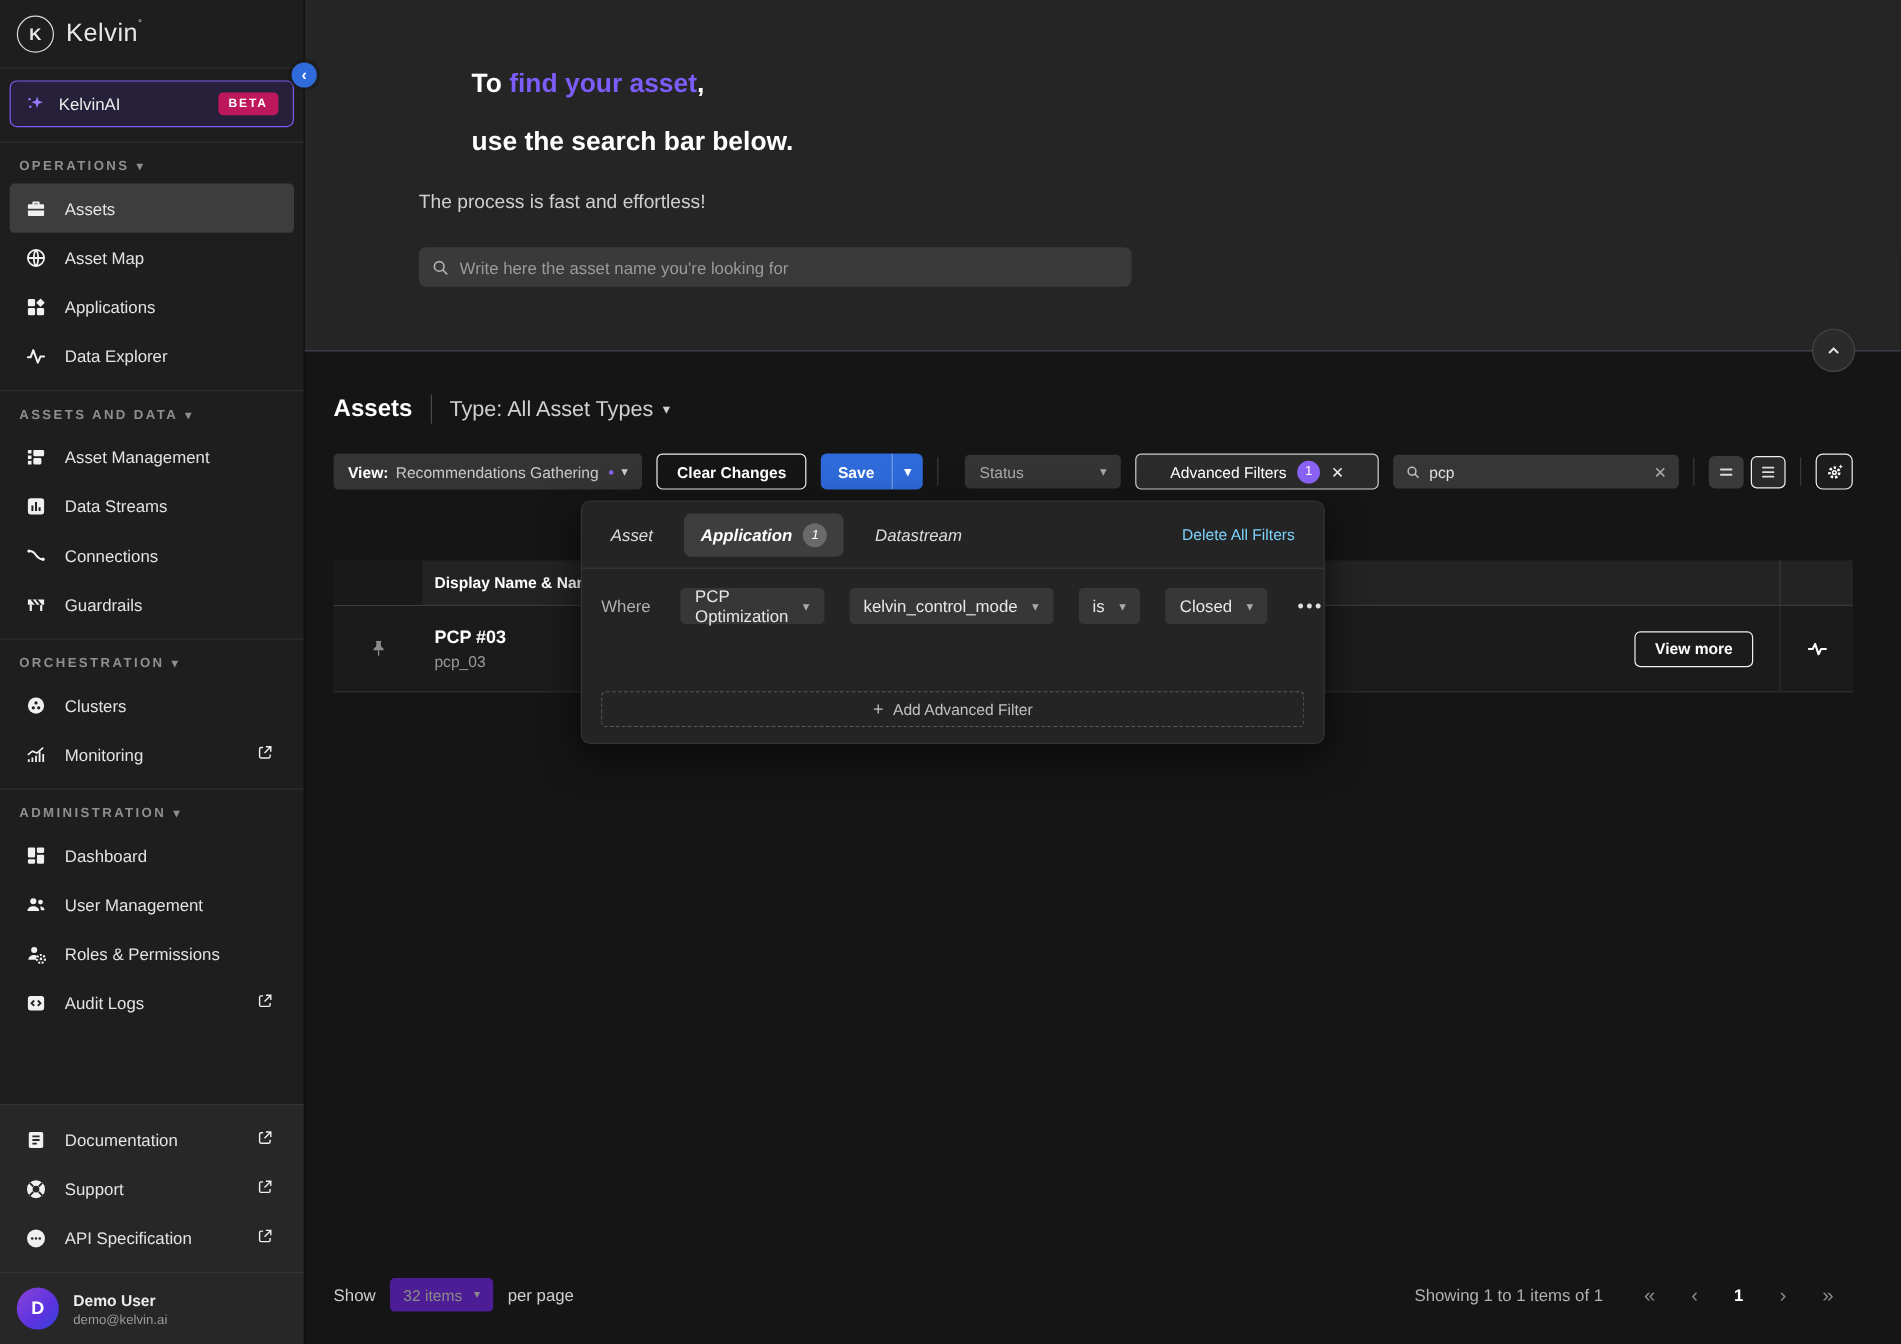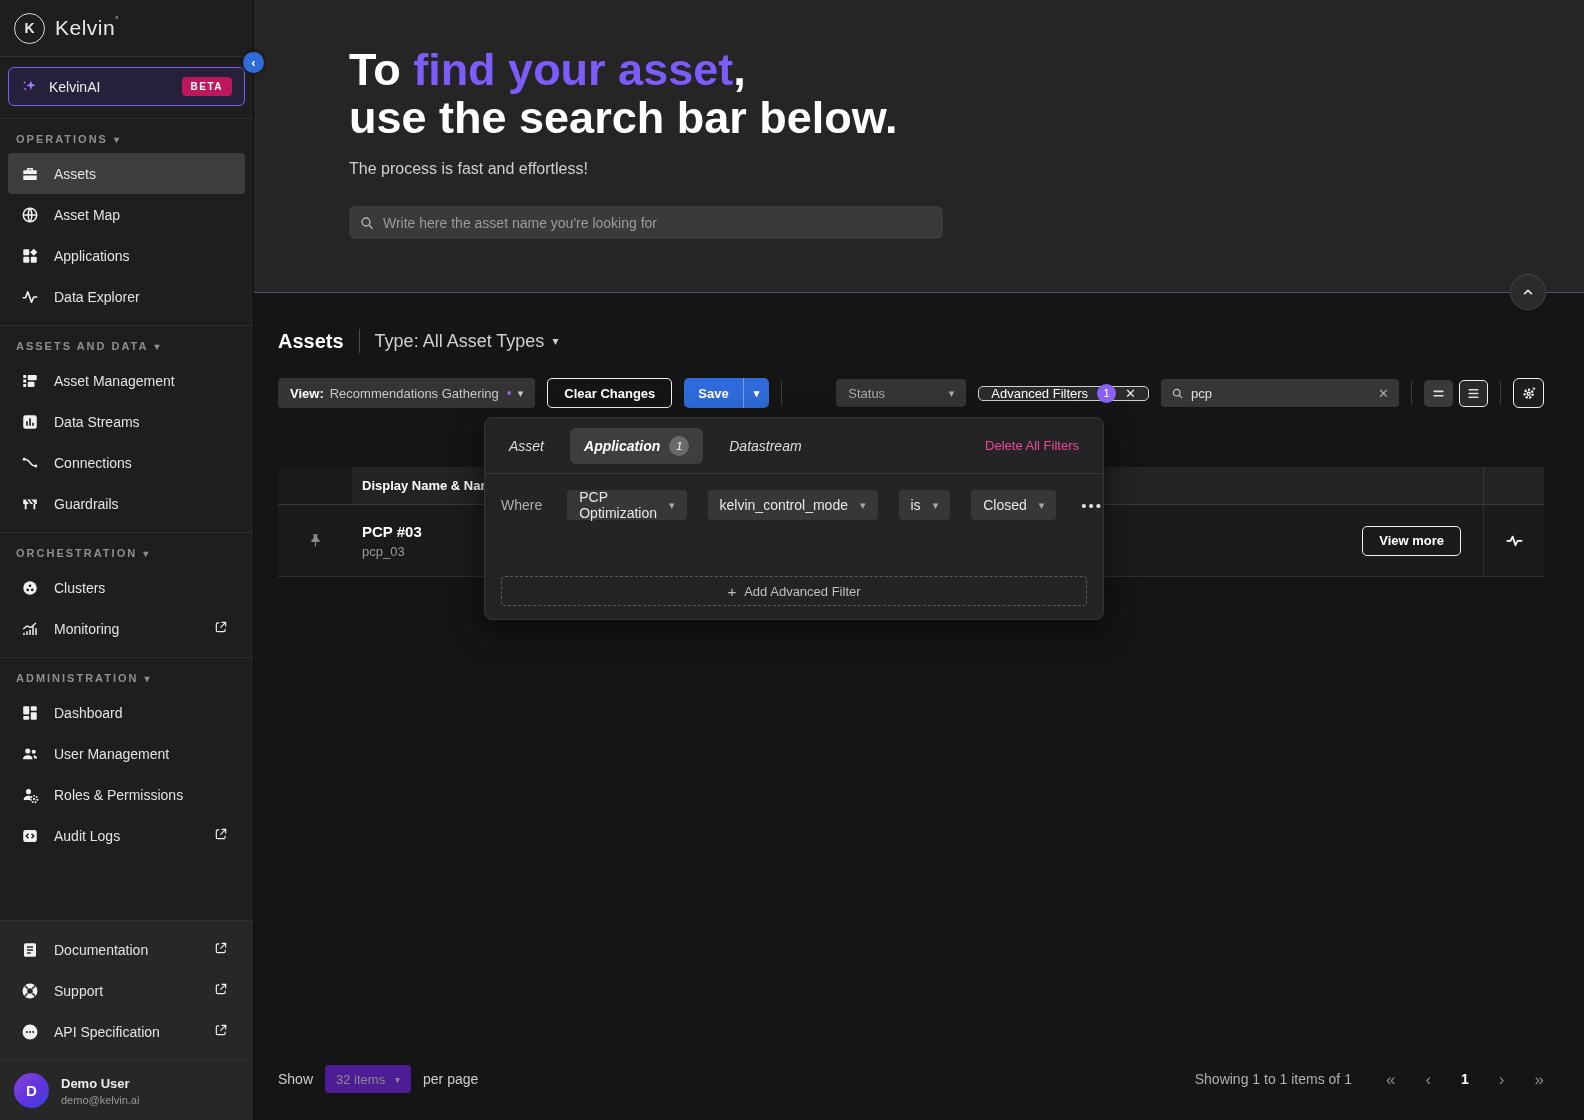--- a/index.html
+++ b/index.html
@@ -43,21 +43,21 @@
   .user-email { color:#9a9a9a; font-size:11px; margin-top:3px; }
   .collapse-btn { position:absolute; left:243px; top:52px; width:21px; height:21px; z-index:40;
     border-radius:50%; background:#2f6bdb; color:#fff; display:flex; align-items:center;
     justify-content:center; font-size:13px; font-weight:bold; cursor:pointer;
     box-shadow:0 0 0 3px rgba(20,20,20,.35); }
 
   
   .main { position:relative; flex:1; height:100%; }
   .hero { position:absolute; top:0; left:0; right:0; height:292px; background:#252525;
     padding:46px 0 0 95px; }
-  .hero h1 { color:#fff; font-size:45px; font-weight:bold; line-height:48px; }
+  .hero h1 { color:#fff; font-size:22px; font-weight:bold; line-height:48px;margin-left:44px; }
   .hero .hl { color:#7c5cfa; }
   .hero-sub { color:#cfcfcf; font-size:16px; margin-top:18px; }
   .hero-search { margin-top:28px; width:594px; height:33px; background:#3a3a3a; border-radius:6px;
     display:flex; align-items:center; padding:0 10px; gap:8px; }
   .hero-search .icon { color:#b5b5b5; width:16px; height:16px; }
   .hero-search input { flex:1; background:transparent; border:none; outline:none;
     color:#e8e8e8; font-size:14px; font-family:inherit; }
   .hero-search input::placeholder { color:#9b9b9b; }
   .section-divider { position:absolute; top:292px; left:0; right:0; height:1px; background:#53516b; }
   .scroll-top { position:absolute; top:274px; right:38px; width:36px; height:36px; z-index:20;
@@ -83,22 +83,22 @@
   .btn-save { height:30px; border-radius:5px; background:#2e6ad9; color:#fff; font-size:13px;
     font-weight:bold; display:flex; align-items:center; cursor:pointer; overflow:hidden; }
   .btn-save .lbl { padding:0 14px; }
   .btn-save .sep { width:1px; height:30px; background:rgba(255,255,255,.35); }
   .btn-save .caret { padding:0 10px; font-size:11px; }
   .tb-sep { width:1px; height:24px; background:#3a3a3a; }
   .right-group { margin-left:auto; display:flex; align-items:center; gap:12px; }
   .status-dd { width:130px; height:28px; background:#343434; border-radius:4px; display:flex;
     align-items:center; padding:0 12px; color:#a8a8a8; font-size:13px; cursor:pointer; }
   .status-dd .caret { margin-left:auto; font-size:11px; }
-  .adv-chip { height:15px; background:#2b2b2b; border:1px solid #cfcfcf; border-radius:5px;
-    display:flex; align-items:center; padding:0 12px; gap:9px; color:#fff; font-size:13px; cursor:pointer; }
+  .adv-chip { height:30px; background:#2b2b2b; border:1px solid #cfcfcf; border-radius:5px;
+    display:flex; align-items:center; padding:0 28px; gap:9px; color:#fff; font-size:13px; cursor:pointer; }
   .adv-count { width:19px; height:19px; border-radius:50%; background:#8a63f5; color:#fff;
     font-size:11px; display:flex; align-items:center; justify-content:center; }
   .chip-x { color:#e8e8e8; font-size:13px; cursor:pointer; }
   .tb-search { width:238px; height:28px; background:#363636; border-radius:4px; display:flex;
     align-items:center; padding:0 10px; gap:7px; }
   .tb-search .icon { color:#bbb; width:13px; height:13px; }
   .tb-search input { flex:1; background:transparent; border:none; outline:none; color:#e0e0e0;
     font-size:13px; font-family:inherit; }
   .tb-search .clear { color:#aaa; font-size:13px; cursor:pointer; }
   .tgl { width:29px; height:27px; border-radius:5px; display:flex; align-items:center;
@@ -131,34 +131,34 @@
   .popup { position:absolute; top:417px; left:230px; width:620px; height:203px; z-index:30;
     background:#242424; border:1px solid #343434; border-radius:8px;
     box-shadow:0 10px 30px rgba(0,0,0,.6); }
   .popup-tabs { height:56px; display:flex; align-items:center; padding:0 24px; gap:26px;
     border-bottom:1px solid #383838; }
   .ptab { color:#dcdcdc; font-size:14px; cursor:pointer;font-style:italic; }
   .ptab.active { background:#3e3e3e; border-radius:6px; padding:8px 14px; font-weight:bold; color:#fff;
     display:flex; align-items:center; gap:9px; }
   .ptab-count { width:20px; height:20px; border-radius:50%; background:#6a6a6a; color:#fff;
     font-size:11px; font-weight:normal; display:flex; align-items:center; justify-content:center; }
-  .del-all { margin-left:auto; color:#ec4899; font-size:13px; cursor:pointer; }
+  .del-all { margin-left:auto; color:#7dd3fc; font-size:13px; cursor:pointer; }
   .cond-row { display:flex; align-items:center; gap:21px; padding:16px 16px 0; }
   .where { color:#b0b0b0; font-size:14px; margin-right:4px; }
   .pselect { height:30px; background:#373737; border-radius:4px; display:flex; align-items:center;
     padding:0 12px; color:#e8e8e8; font-size:14px; gap:12px; cursor:pointer; }
   .pselect .caret { color:#aaa; font-size:11px; }
   .more-dots { color:#e0e0e0; font-size:15px; letter-spacing:2px; margin-left:4px; cursor:pointer; }
   .add-filter { position:absolute; left:16px; right:16px; bottom:13px; height:30px;
     border:1px dashed #5a5a5a; border-radius:4px; display:flex; align-items:center;
     justify-content:center; gap:8px; color:#c0c0c0; font-size:13px; cursor:pointer; }
   .add-filter .plus { font-size:15px; }
 
   
-  .assets-footer { position:absolute; left:24px; right:40px; bottom:26px; height:30px;
+  .assets-footer { position:absolute; left:24px; right:56px; bottom:26px; height:30px;
     display:flex; align-items:center; }
   .pf-left { display:flex; align-items:center; gap:12px; color:#cfcfcf; font-size:14px; }
   .size-dd { width:86px; height:28px; background:#4c1d95; border-radius:4px; display:flex;
     align-items:center; padding:0 11px; color:#8a8a8a; font-size:13px; cursor:pointer; }
   .size-dd .caret { margin-left:auto; font-size:10px; }
   .pf-right { margin-left:auto; display:flex; align-items:center; gap:30px; }
   .pg-summary { color:#b0b0b0; font-size:14px; margin-right:4px; }
   .pg-btn { color:#8a8a8a; font-size:17px; cursor:pointer; line-height:1; }
   .pg-cur { color:#fff; font-size:14px; font-weight:bold; cursor:pointer; }
 </style>

